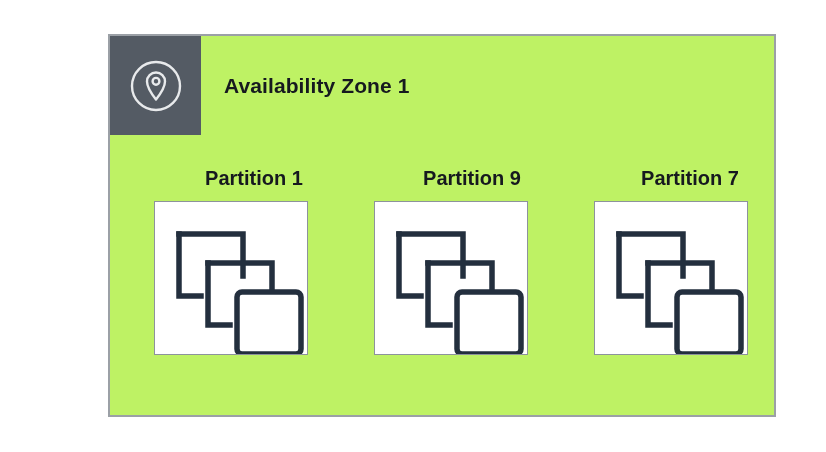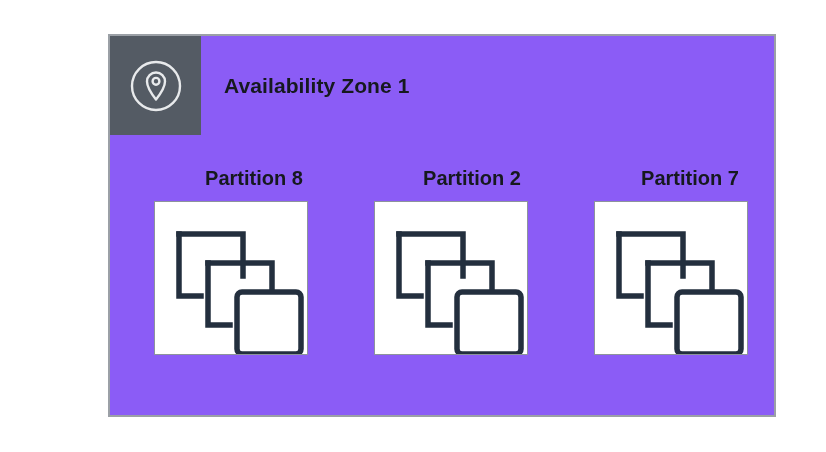--- a/index.html
+++ b/index.html
@@ -26,21 +26,21 @@
   }
 
   
   .az-frame {
     position: absolute;
     left: 108px;
     top: 34px;
     width: 668px;
     height: 383px;
     border: 2px solid #9ba0a6;
-    background: #8b5cf6;
+    background: #bef264;
     box-sizing: border-box;
   }
 
   
   .az-badge {
     position: absolute;
     left: 0px;
     top: 0px;
     width: 91px;
     height: 99px;
@@ -135,36 +135,36 @@
           <circle cx="28" cy="23.3" r="3.4" fill="none" stroke="#e8eaec" stroke-width="2.4"></circle>
         </svg>
       </span>
     </div>
 
     <div class="az-title">Availability Zone 1</div>
 
     <div class="partitions">
 
       <div class="partition p0">
-        <div class="partition-label">Partition 8</div>
+        <div class="partition-label">Partition 1</div>
         <div class="partition-box">
           <span>
             <svg width="152" height="152" viewBox="0 0 152 152" aria-hidden="true">
               <path d="M24 32 h64 v42" fill="none" stroke="#232f3e" stroke-width="5.5" stroke-linecap="square"></path>
               <path d="M24 32 v62 h22" fill="none" stroke="#232f3e" stroke-width="5.5" stroke-linecap="square"></path>
               <path d="M53 61 h64 v42" fill="none" stroke="#232f3e" stroke-width="5.5" stroke-linecap="square"></path>
               <path d="M53 61 v62 h22" fill="none" stroke="#232f3e" stroke-width="5.5" stroke-linecap="square"></path>
               <rect x="82" y="90" width="64" height="62" rx="5" ry="5" fill="#ffffff" stroke="#232f3e" stroke-width="5.5"></rect>
             </svg>
           </span>
         </div>
       </div>
 
       <div class="partition p1">
-        <div class="partition-label">Partition 2</div>
+        <div class="partition-label">Partition 9</div>
         <div class="partition-box">
           <span>
             <svg width="152" height="152" viewBox="0 0 152 152" aria-hidden="true">
               <path d="M24 32 h64 v42" fill="none" stroke="#232f3e" stroke-width="5.5" stroke-linecap="square"></path>
               <path d="M24 32 v62 h22" fill="none" stroke="#232f3e" stroke-width="5.5" stroke-linecap="square"></path>
               <path d="M53 61 h64 v42" fill="none" stroke="#232f3e" stroke-width="5.5" stroke-linecap="square"></path>
               <path d="M53 61 v62 h22" fill="none" stroke="#232f3e" stroke-width="5.5" stroke-linecap="square"></path>
               <rect x="82" y="90" width="64" height="62" rx="5" ry="5" fill="#ffffff" stroke="#232f3e" stroke-width="5.5"></rect>
             </svg>
           </span>

